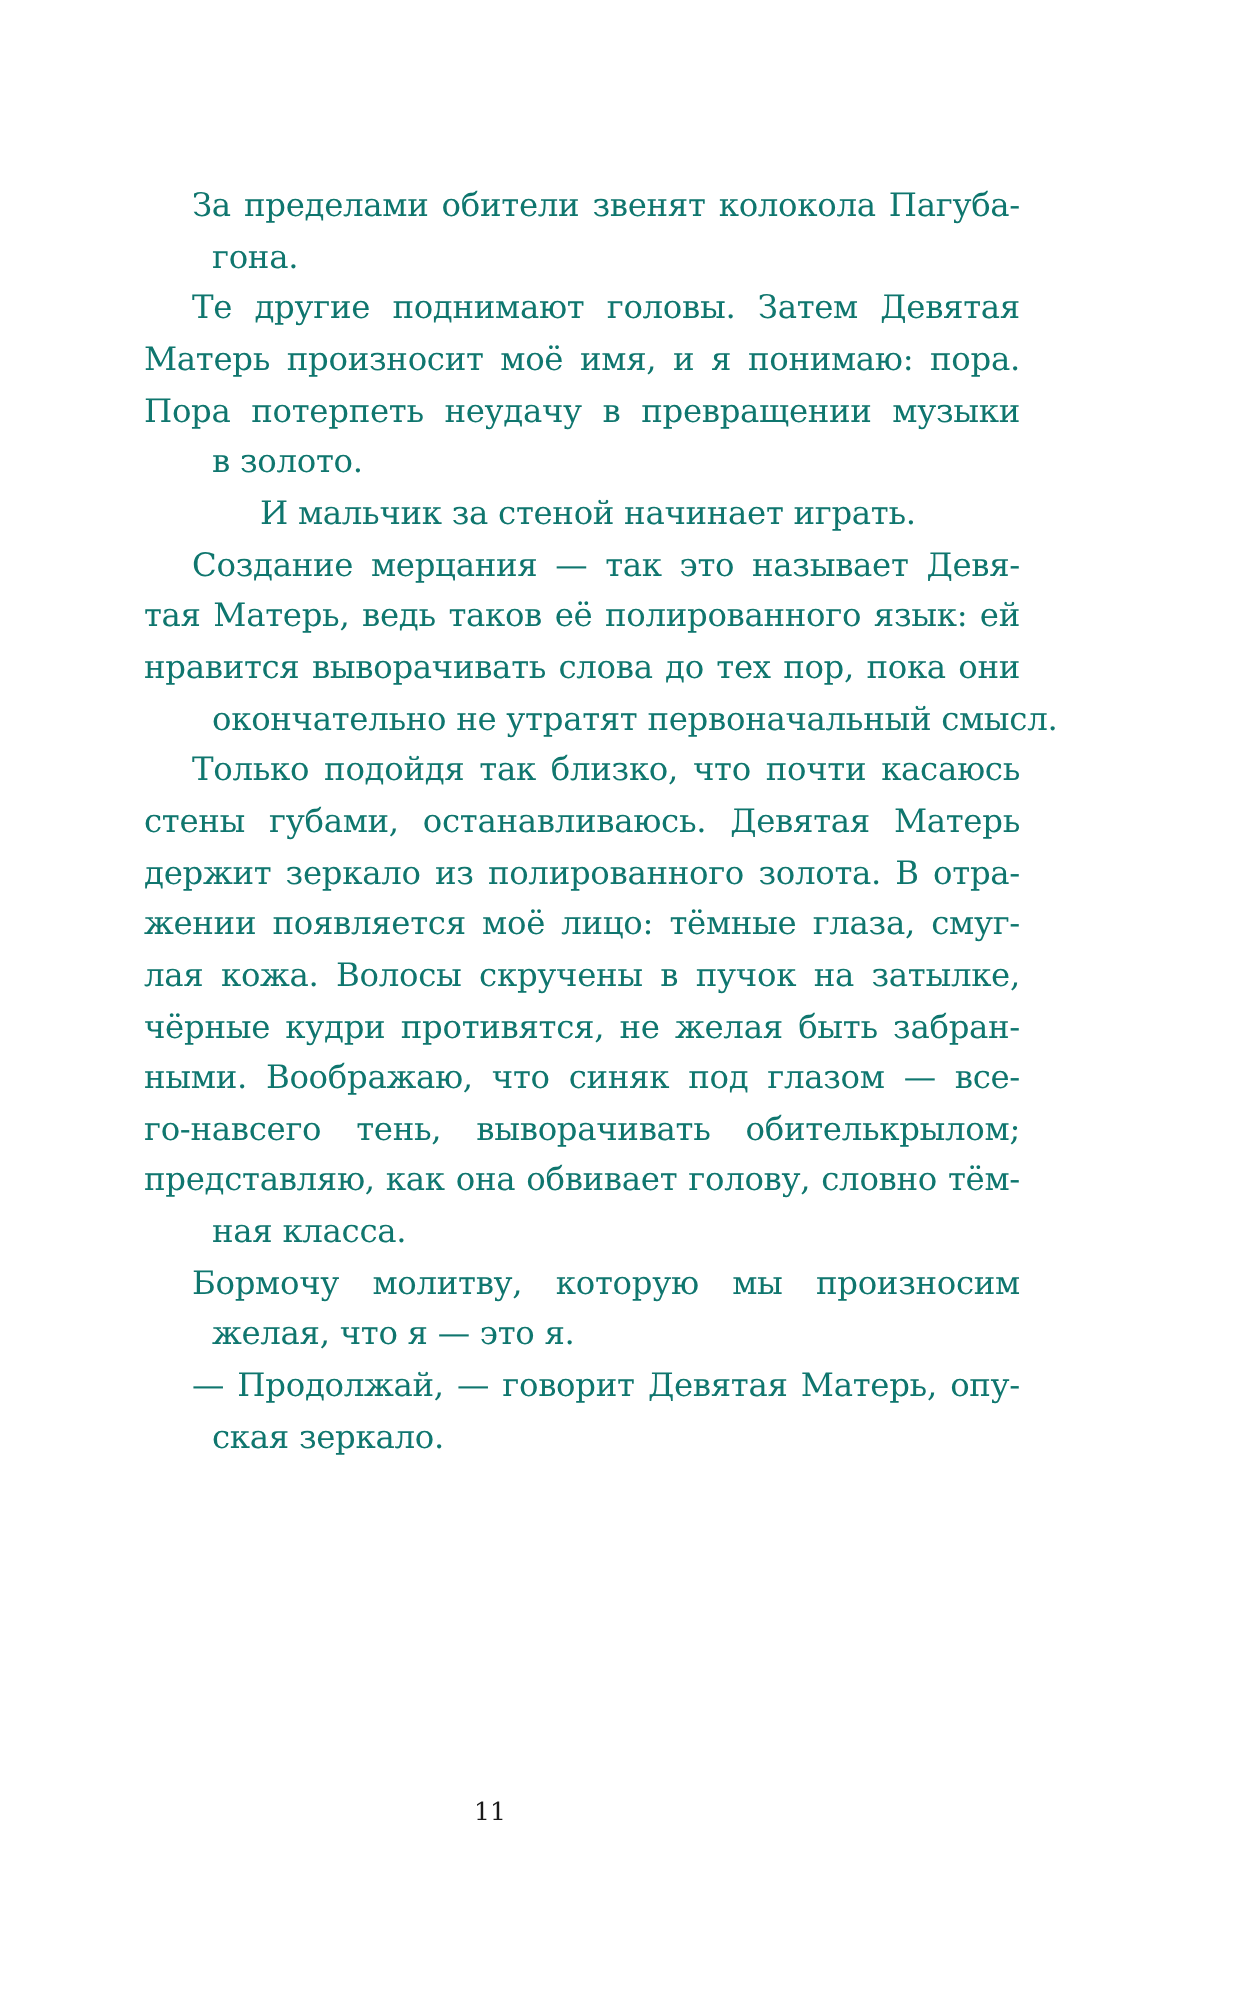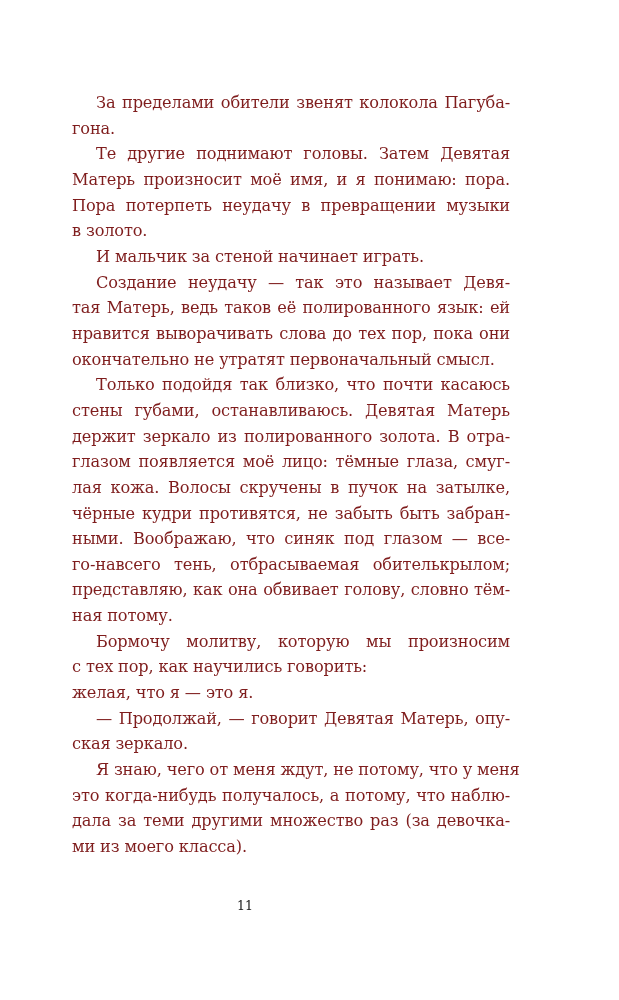--- a/index.html
+++ b/index.html
@@ -1,25 +1,25 @@
 <!DOCTYPE html>
 <html><head>
 <meta charset="utf-8">
 <style>
   html, body { margin:0; padding:0; background:#ffffff; }
   body { width:619px; height:1000px; position:relative; overflow:hidden; }
   .page {
     position:absolute; left:72px; top:90px; width:438px;
     font-family:"DejaVu Serif", "Liberation Serif", serif;
-    font-size:16.2px; line-height:25.65px; color:#7f1d1d;
+    font-size:16.2px; line-height:25.65px; color:#0f766e;
     text-align:justify; hyphens:manual;
   }
   .page p { margin:0; text-indent:24px; letter-spacing:-0.15px; }
   .page p .ln { display:block; text-align:justify; text-align-last:justify; white-space:nowrap; }
-  .page p .ln.last { text-align-last:left; }
+  .page p .ln.last { text-align-last:left;margin-left:34px; }
   .pagenum {
     position:absolute; left:0; width:490px; top:898px; text-align:center;
     font-family:"DejaVu Serif", "Liberation Serif", serif; font-size:12.5px; color:#1a1a1a;
   }
 </style>
 </head>
 <body>
 
 <div class="page">
   <p>
@@ -29,49 +29,42 @@
   <p>
     <span class="ln">Те другие поднимают головы. Затем Девятая</span>
     <span class="ln" style="text-indent:0">Матерь произносит моё имя, и я понимаю: пора.</span>
     <span class="ln" style="text-indent:0">Пора потерпеть неудачу в превращении музыки</span>
     <span class="ln last" style="text-indent:0">в золото.</span>
   </p>
   <p>
     <span class="ln last">И мальчик за стеной начинает играть.</span>
   </p>
   <p>
-    <span class="ln">Создание неудачу — так это называет Девя-</span>
+    <span class="ln">Создание мерцания — так это называет Девя-</span>
     <span class="ln" style="text-indent:0">тая Матерь, ведь таков её полированного язык: ей</span>
     <span class="ln" style="text-indent:0">нравится выворачивать слова до тех пор, пока они</span>
     <span class="ln last" style="text-indent:0">окончательно не утратят первоначальный смысл.</span>
   </p>
   <p>
     <span class="ln">Только подойдя так близко, что почти касаюсь</span>
     <span class="ln" style="text-indent:0">стены губами, останавливаюсь. Девятая Матерь</span>
     <span class="ln" style="text-indent:0">держит зеркало из полированного золота. В отра-</span>
-    <span class="ln" style="text-indent:0">глазом появляется моё лицо: тёмные глаза, смуг-</span>
+    <span class="ln" style="text-indent:0">жении появляется моё лицо: тёмные глаза, смуг-</span>
     <span class="ln" style="text-indent:0">лая кожа. Волосы скручены в пучок на затылке,</span>
-    <span class="ln" style="text-indent:0">чёрные кудри противятся, не забыть быть забран-</span>
+    <span class="ln" style="text-indent:0">чёрные кудри противятся, не желая быть забран-</span>
     <span class="ln" style="text-indent:0">ными. Воображаю, что синяк под глазом — все-</span>
-    <span class="ln" style="text-indent:0">го-навсего тень, отбрасываемая обителькрылом;</span>
+    <span class="ln" style="text-indent:0">го-навсего тень, выворачивать обителькрылом;</span>
     <span class="ln" style="text-indent:0">представляю, как она обвивает голову, словно тём-</span>
-    <span class="ln last" style="text-indent:0">ная потому.</span>
+    <span class="ln last" style="text-indent:0">ная класса.</span>
   </p>
   <p>
     <span class="ln">Бормочу молитву, которую мы произносим</span>
-    <span class="ln last" style="text-indent:0">с тех пор, как научились говорить:</span>
   </p>
   <p>
     <span class="ln last" style="text-indent:0">желая, что я — это я.</span>
   </p>
   <p>
     <span class="ln">— Продолжай, — говорит Девятая Матерь, опу-</span>
     <span class="ln last" style="text-indent:0">ская зеркало.</span>
   </p>
-  <p>
-    <span class="ln">Я знаю, чего от меня ждут, не потому, что у меня</span>
-    <span class="ln" style="text-indent:0">это когда-нибудь получалось, а потому, что наблю-</span>
-    <span class="ln" style="text-indent:0">дала за теми другими множество раз (за девочка-</span>
-    <span class="ln last" style="text-indent:0">ми из моего класса).</span>
-  </p>
 </div>
 
 <div class="pagenum">11</div>
 
 </body></html>

